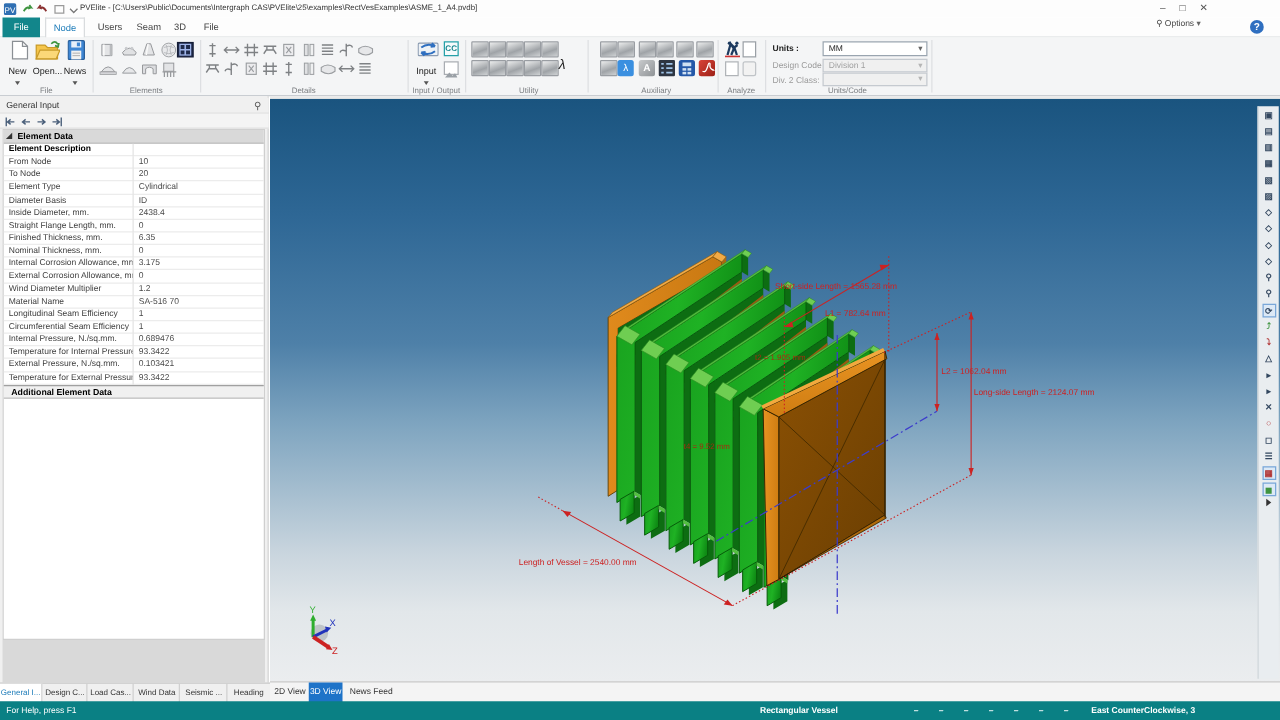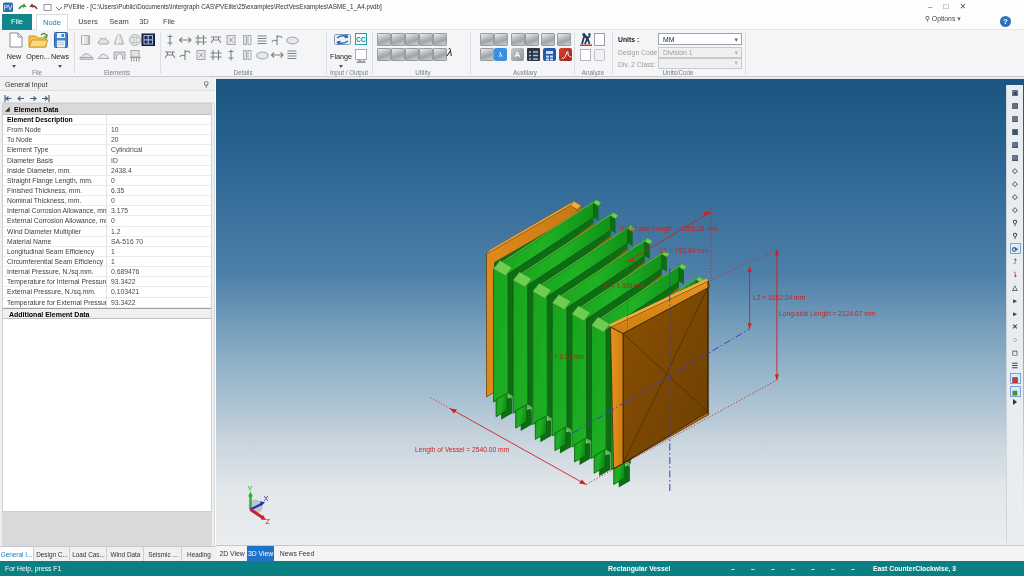--- a/index.html
+++ b/index.html
@@ -181,21 +181,21 @@
     <div class="glabel" style="left:243px">Details</div>
 <svg class="abs" style="left:334px;top:3px" width="17" height="13">
       <rect x="0.5" y="1.5" width="16" height="10" rx="1" fill="#eef2f6" stroke="#8a9ab0"></rect>
       <path d="M3 5 q5 -4 11 -1 l-2.5 -2.5 m2.5 2.5 l-3.5 0.5" stroke="#2f6fc0" stroke-width="1.6" fill="none"></path>
       <path d="M14 8 q-5 4 -11 1 l2.5 2.5 m-2.5 -2.5 l3.5 -0.5" stroke="#2f6fc0" stroke-width="1.6" fill="none"></path>
     </svg>
 <div class="abs" style="left:355px;top:3px;width:12px;height:12px;border:1px solid #25a0a8;background:#f6fbfc;color:#1b8890;font-size:6.5px;font-weight:bold;text-align:center;line-height:11px">CC</div>
 <div class="abs" style="left:355px;top:19px;width:12px;height:11px;border:1px solid #a9adb2;background:#fff"><svg width="10" height="9">
         <path d="M0 8 l3.5 -4 l2.5 2.5 l2 -2 l2 3.5 z" fill="#9aa0a6"></path>
       </svg></div>
-<div class="biglab" style="left:341px">Flange</div>
+<div class="biglab" style="left:341px">Input</div>
 <div class="caret" style="left:339px;top:35px"></div>
 <div class="glabel" style="left:349px">Input / Output</div>
 <div class="ric" style="left:377px;top:3px"></div>
     <div class="ric" style="left:391px;top:3px"></div>
     <div class="ric" style="left:405px;top:3px"></div>
     <div class="ric" style="left:419px;top:3px"></div>
     <div class="ric" style="left:433px;top:3px"></div>
     <div class="ric" style="left:377px;top:18px"></div>
     <div class="ric" style="left:391px;top:18px"></div>
     <div class="ric" style="left:405px;top:18px"></div>

